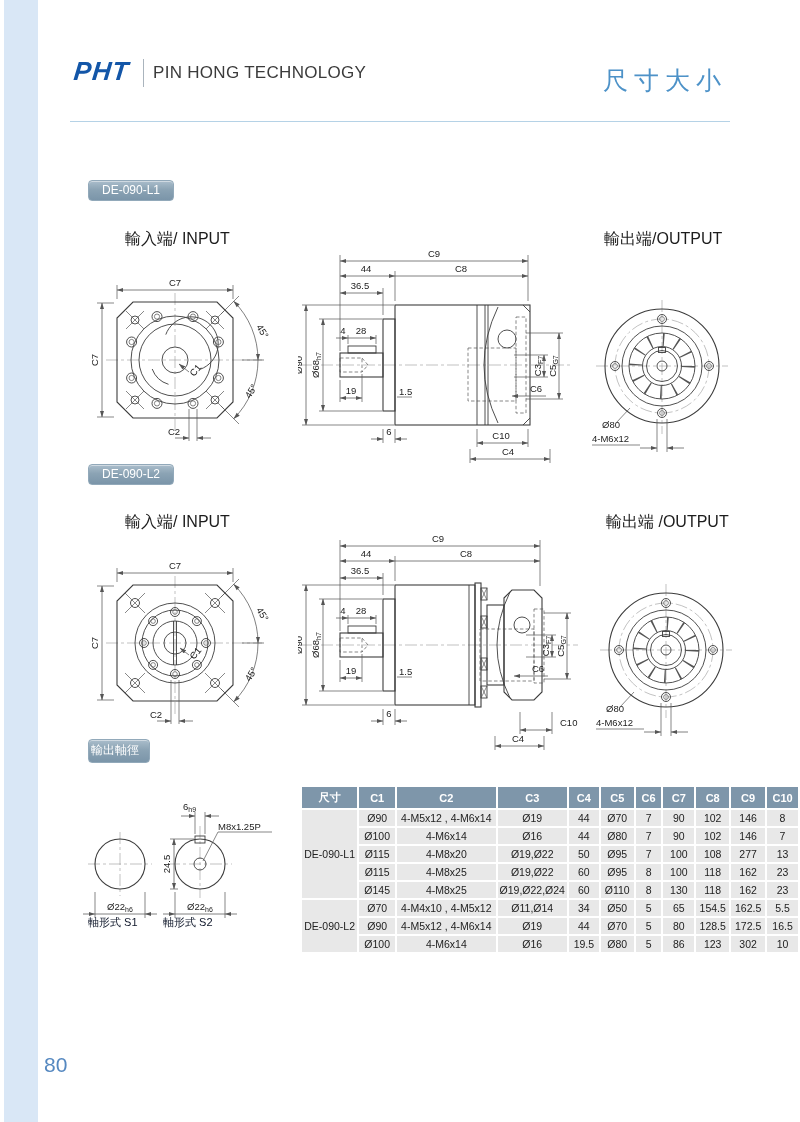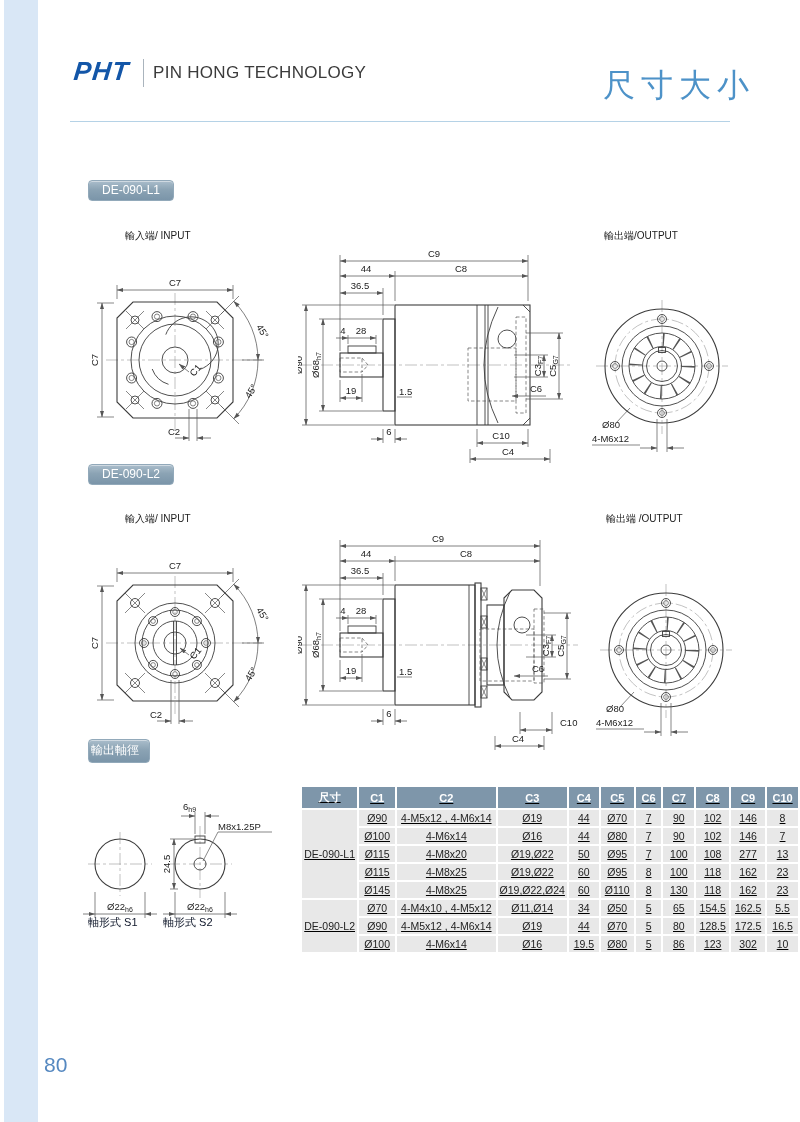--- a/index.html
+++ b/index.html
@@ -4,42 +4,42 @@
 <style>
   html,body{margin:0;padding:0;background:#fff;}
   #page{position:relative;width:800px;height:1122px;background:#fff;overflow:hidden;
         font-family:"Liberation Sans",sans-serif;}
   .strip{position:absolute;left:4px;top:0;width:34px;height:1122px;background:#d9e7f6;}
   .abs{position:absolute;}
   .logo{left:74px;top:56px;font-size:26px;font-weight:bold;font-style:italic;
         color:#1356a8;transform:skewX(-6deg);letter-spacing:1px;}
   .logo-div{left:143px;top:59px;width:1px;height:28px;background:#aab4bd;}
   .company{left:153px;top:63px;font-size:17px;font-weight:normal;color:#3b3b3b;letter-spacing:.3px;}
-  .cntitle{left:603px;top:64px;font-size:32px;color:#4d92c8;letter-spacing:6px;text-align:right;}
+  .cntitle{left:603px;top:64px;font-size:25px;color:#4d92c8;letter-spacing:6px;text-align:right;}
   .rule{left:70px;top:121px;width:660px;height:1px;background:#b5d2e6;}
   .badge{display:inline-block;padding:2px 13px 3px 13px;border-radius:4px;
          background:linear-gradient(180deg,#aabdcb 0%,#8ba3b4 45%,#7b95a9 100%);
          border:1px solid #92a9ba;color:#fff;font-size:12px;
          box-shadow:inset 0 1px 0 rgba(255,255,255,.45);}
-  .seclab{font-size:10px;color:#1c1c1c;}
+  .seclab{font-size:16px;color:#1c1c1c;}
   .shaftlab{font-size:11px;color:#0f172a;}
   .pageno{left:44px;top:1053px;font-size:21px;color:#5588c0;}
   .footnote{left:300px;top:950px;font-size:12px;color:#111;}
   
   .o{stroke:#3c3c3c;stroke-width:1.1;fill:none}
   .o2{stroke:#3c3c3c;stroke-width:.9;fill:none}
   .t{stroke:#555;stroke-width:.7;fill:none}
   .d{stroke:#555;stroke-width:.75;fill:none}
   .h{stroke:#555;stroke-width:.7;fill:none;stroke-dasharray:3.5 2.2}
   .c{stroke:#999;stroke-width:.6;fill:none;stroke-dasharray:12 3 3 3}
   .ring{stroke:#555;stroke-width:13;fill:none;stroke-dasharray:1.5 12.38}
   text.L{font-family:"Liberation Sans",sans-serif;font-size:9.5px;fill:#222}
   text.L .sub{font-size:7px}
   
-  table.dims{border-collapse:separate;border-spacing:2px;text-decoration:underline;}
+  table.dims{border-collapse:separate;border-spacing:2px;}
   table.dims th{background:#7e96aa;color:#fff;font-weight:bold;font-size:11px;
                 padding:3px 2px;text-align:center;}
   table.dims td{background:#e8e8e8;color:#222;font-size:10.5px;text-align:center;
                 padding:1px 2px;height:14px;}
 </style>
 </head>
 <body>
 
 <svg width="0" height="0" style="position:absolute" aria-hidden="true">
   <defs>

